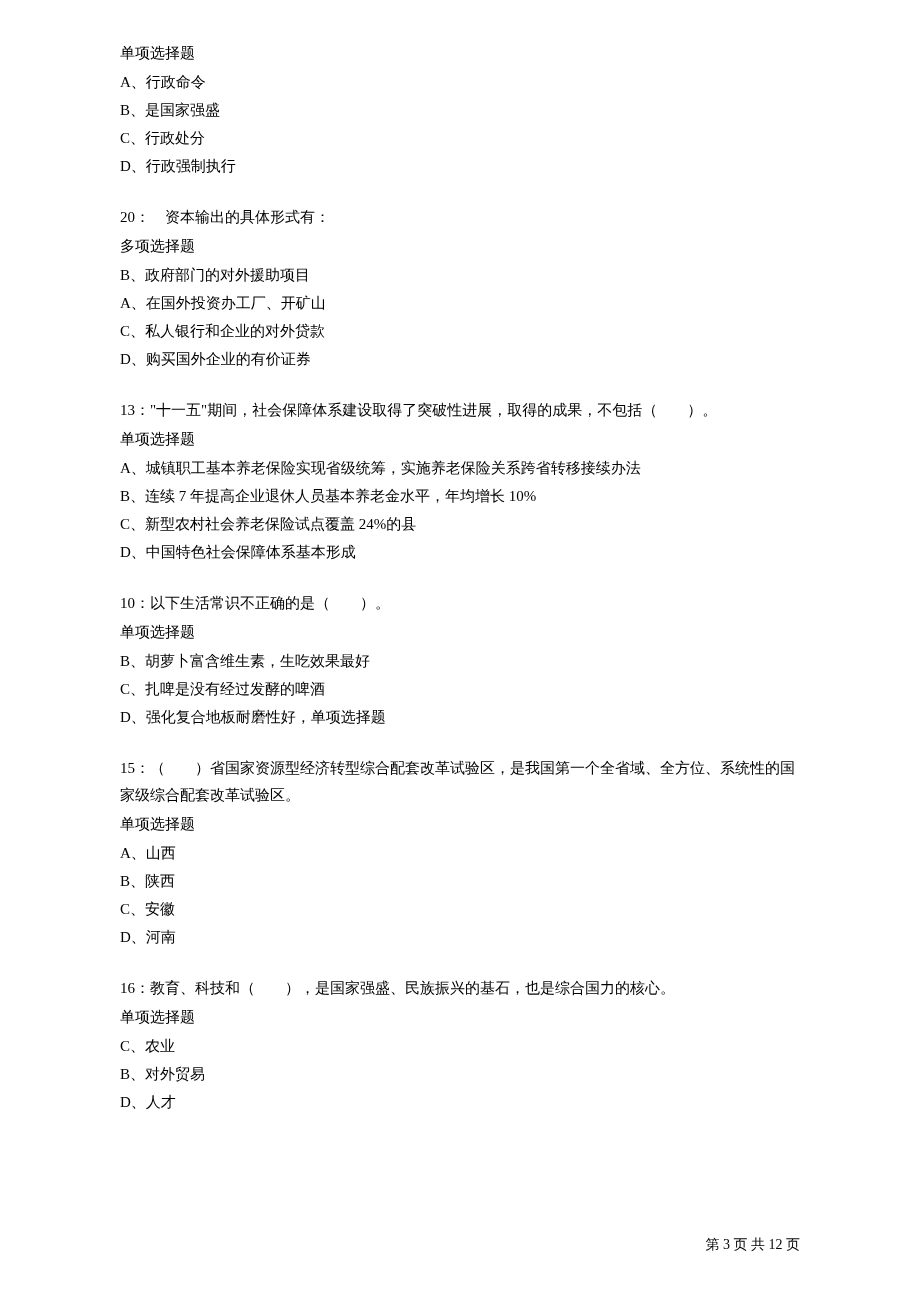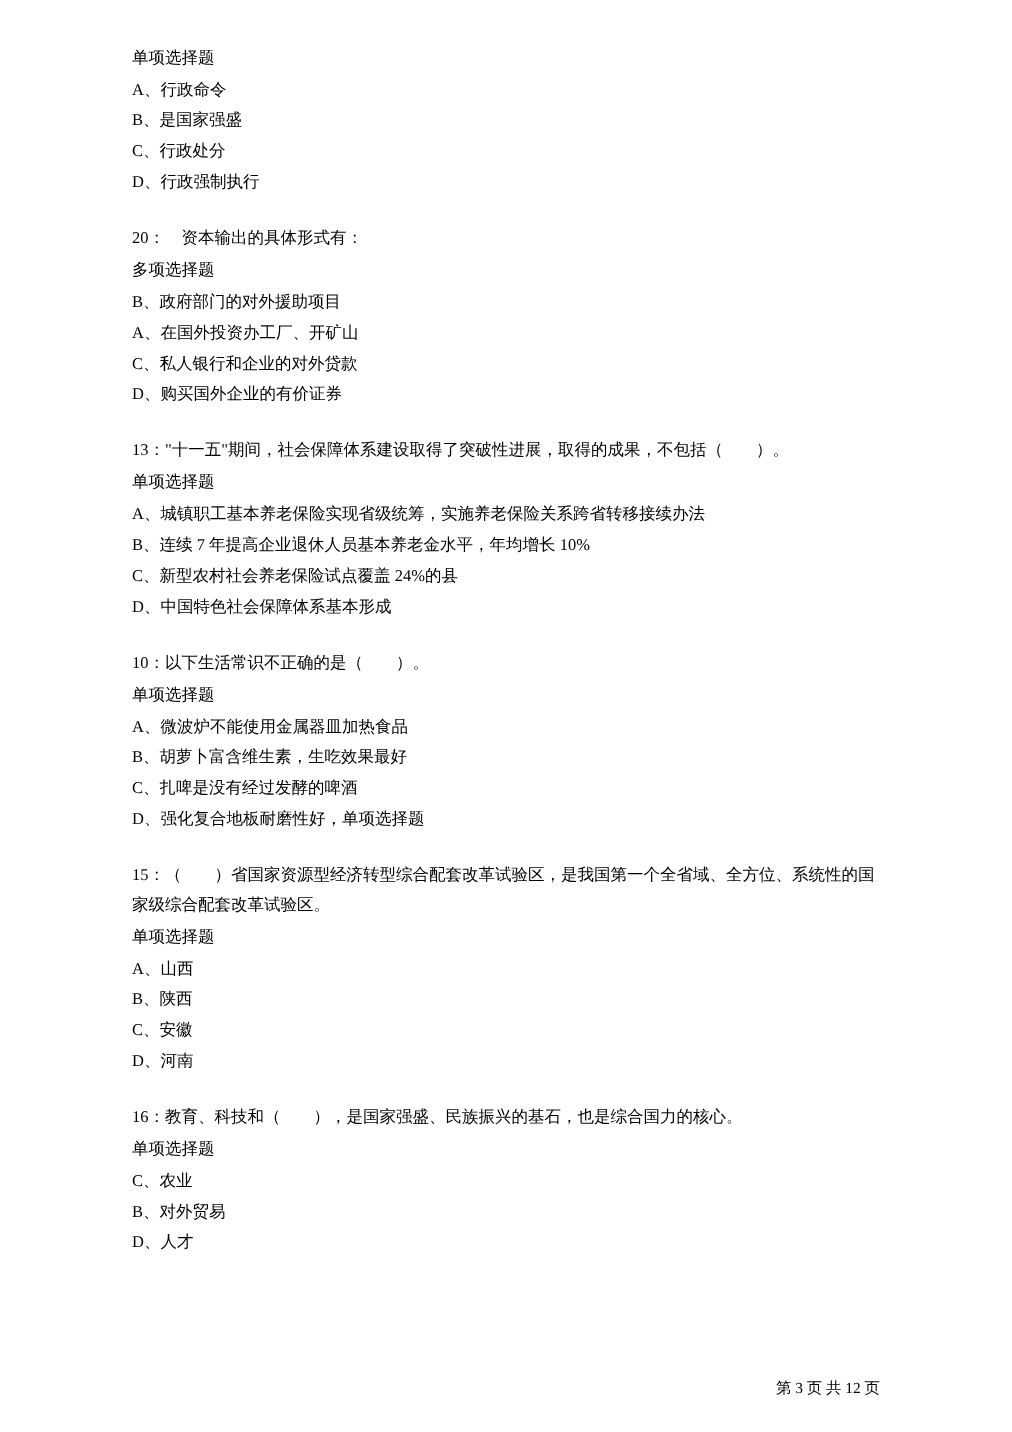--- a/index.html
+++ b/index.html
@@ -26,21 +26,21 @@
     }
     .question-type {
       margin-bottom: 2px;
     }
     .option {
       margin-bottom: 1px;
       line-height: 1.8;
     }
     .page-footer {
       position: absolute;
-      bottom: 27px;
+      bottom: 45px;
       right: 120px;
       font-size: 14px;
       color: #000;
     }
   </style>
 </head>
 <body>
 
 <div class="question-block">
   <div class="question-type">单项选择题</div>
@@ -64,21 +64,20 @@
   <div class="question-type">单项选择题</div>
   <div class="option">A、城镇职工基本养老保险实现省级统筹，实施养老保险关系跨省转移接续办法</div>
   <div class="option">B、连续 7 年提高企业退休人员基本养老金水平，年均增长 10%</div>
   <div class="option">C、新型农村社会养老保险试点覆盖 24%的县</div>
   <div class="option">D、中国特色社会保障体系基本形成</div>
 </div>
 
 <div class="question-block">
   <div class="question-title"><span>10</span>：以下生活常识不正确的是（　　）。</div>
   <div class="question-type">单项选择题</div>
-  <div class="option">A、微波炉不能使用金属器皿加热食品</div>
   <div class="option">B、胡萝卜富含维生素，生吃效果最好</div>
   <div class="option">C、扎啤是没有经过发酵的啤酒</div>
   <div class="option">D、强化复合地板耐磨性好，单项选择题</div>
 </div>
 
 <div class="question-block">
   <div class="question-title"><span>15</span>：（　　）省国家资源型经济转型综合配套改革试验区，是我国第一个全省域、全方位、系统性的国家级综合配套改革试验区。</div>
   <div class="question-type">单项选择题</div>
   <div class="option">A、山西</div>
   <div class="option">B、陕西</div>

